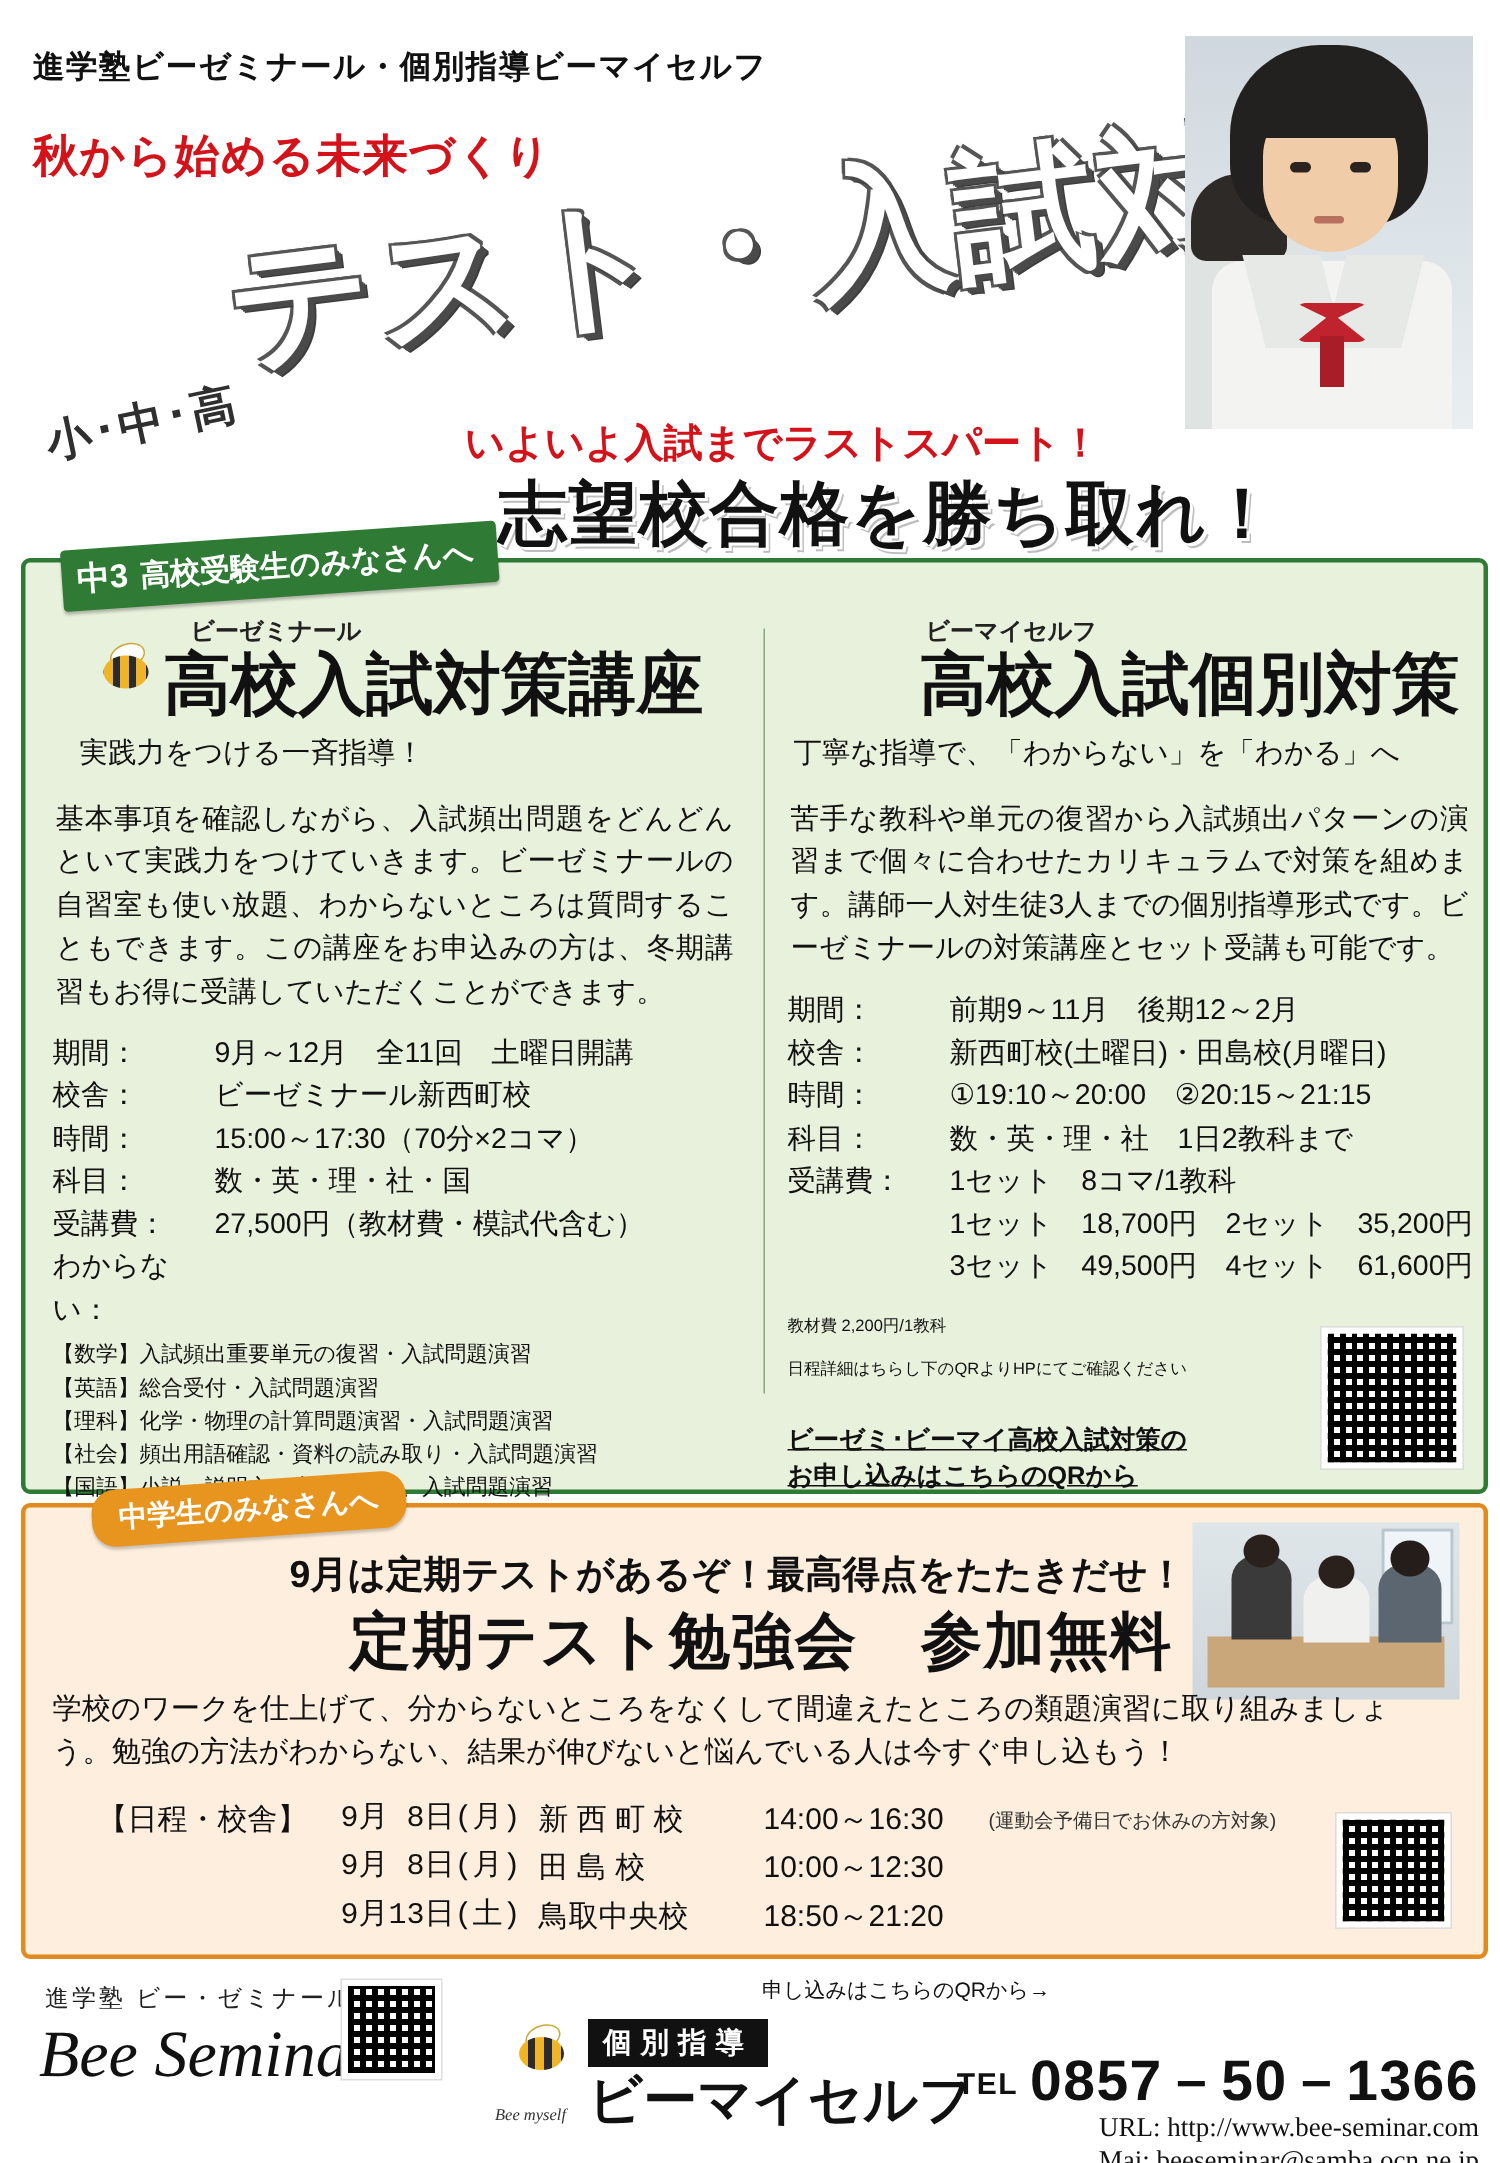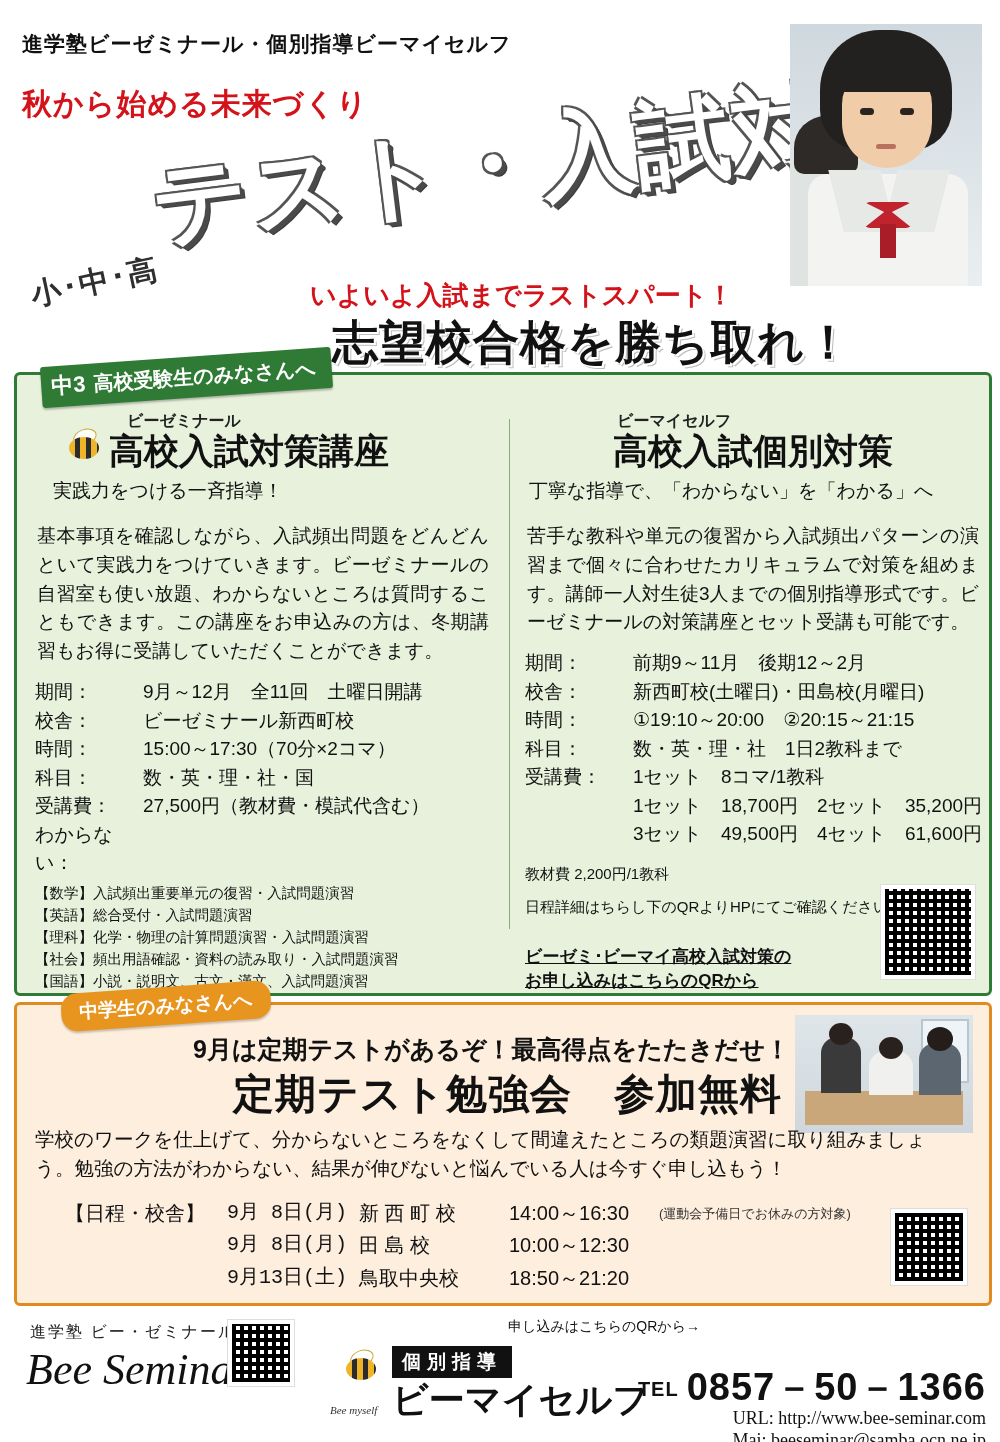--- a/index.html
+++ b/index.html
@@ -74,31 +74,31 @@
     padding:5px 16px 6px 10px;border-radius:3px;
     transform:translateY(-16px) rotate(-4deg);
     box-shadow:0 2px 2px rgba(0,0,0,.25);
   }
   .tag-j3 .mark{font-size:22px;margin-right:8px;}
   .col{position:absolute;top:36px;width:460px;}
   .col-left{left:18px;}
   .col-right{left:508px;}
   .divider{position:absolute;left:492px;top:44px;width:1px;height:510px;background:#89a97f;}
   .brandsm{font-size:16px;font-weight:bold;color:#222;margin-left:92px;}
-  .coursehead{font-size:35px;font-weight:bold;color:#111;margin:0 0 2px 74px;letter-spacing:0px;line-height:1.08;}
+  .coursehead{font-size:45px;font-weight:bold;color:#111;margin:0 0 2px 74px;letter-spacing:0px;line-height:1.08;}
   .coursehead.right{margin-left:88px;}
   .catch{font-size:19px;color:#111;margin:8px 0 0 18px;}
   .catch.right{margin-left:4px;}
   .body-txt{font-size:19px;line-height:1.52;color:#111;margin:18px 6px 0 2px;text-align:justify;}
   .kv{font-size:19px;line-height:1.5;margin-top:12px;}
   .kv .row{display:flex;}
   .kv .k{width:108px;flex:none;}
   .kv .v{flex:1;}
   .small-list{font-size:14.5px;line-height:1.52;margin-top:4px;}
-  .note{font-size:15px;margin-top:14px;}
+  .note{font-size:11px;margin-top:14px;}
   .note.r{margin-top:16px;}
   .apply{font-size:17px;font-weight:bold;line-height:1.45;margin-top:28px;text-decoration:underline;}
   .bee-ill{position:absolute;left:20px;top:18px;width:70px;height:44px;}
   .beebody{position:absolute;left:14px;top:8px;width:30px;height:22px;border-radius:50%;
        background:repeating-linear-gradient(90deg,#f0b429 0 6px,#2b2b2b 6px 11px);}
   .beewing{position:absolute;left:18px;top:0px;width:22px;height:14px;background:rgba(255,255,255,.85);border:1px solid #caa93a;border-radius:50%;transform:rotate(-18deg);}
   .qr{background:
       repeating-linear-gradient(0deg,#000 0 4px,#fff 4px 8px),
       repeating-linear-gradient(90deg,#000 0 4px,#fff 4px 8px);
       background-blend-mode:multiply;border:4px solid #fff;outline:1px solid #ddd;}

